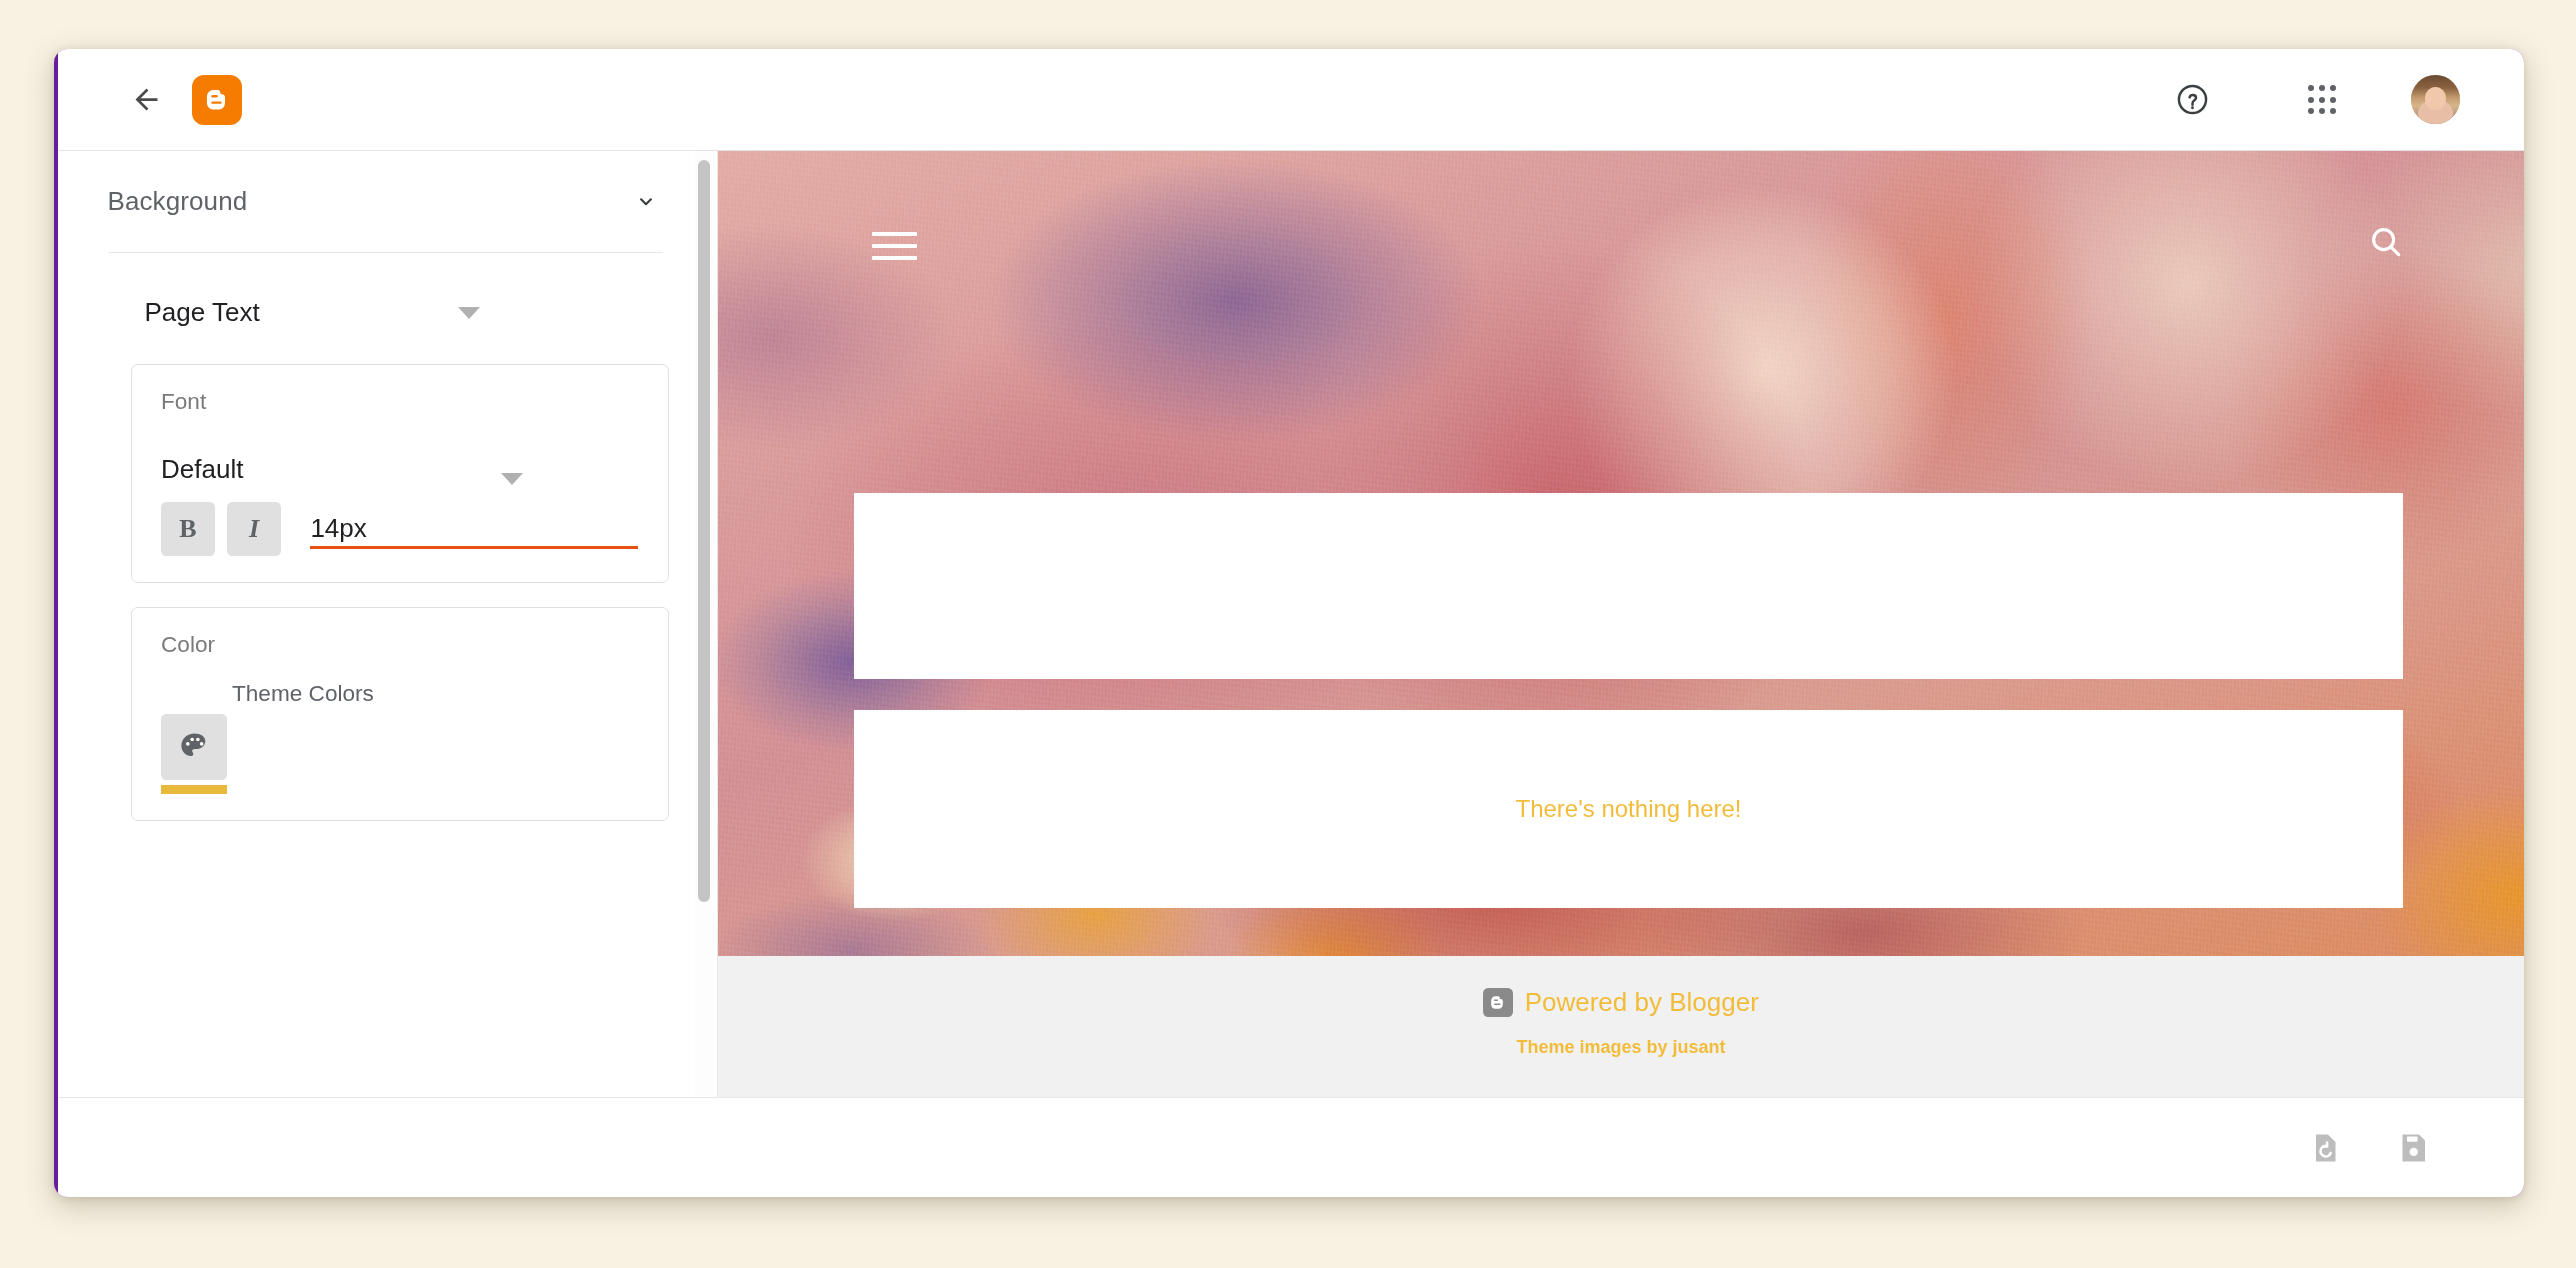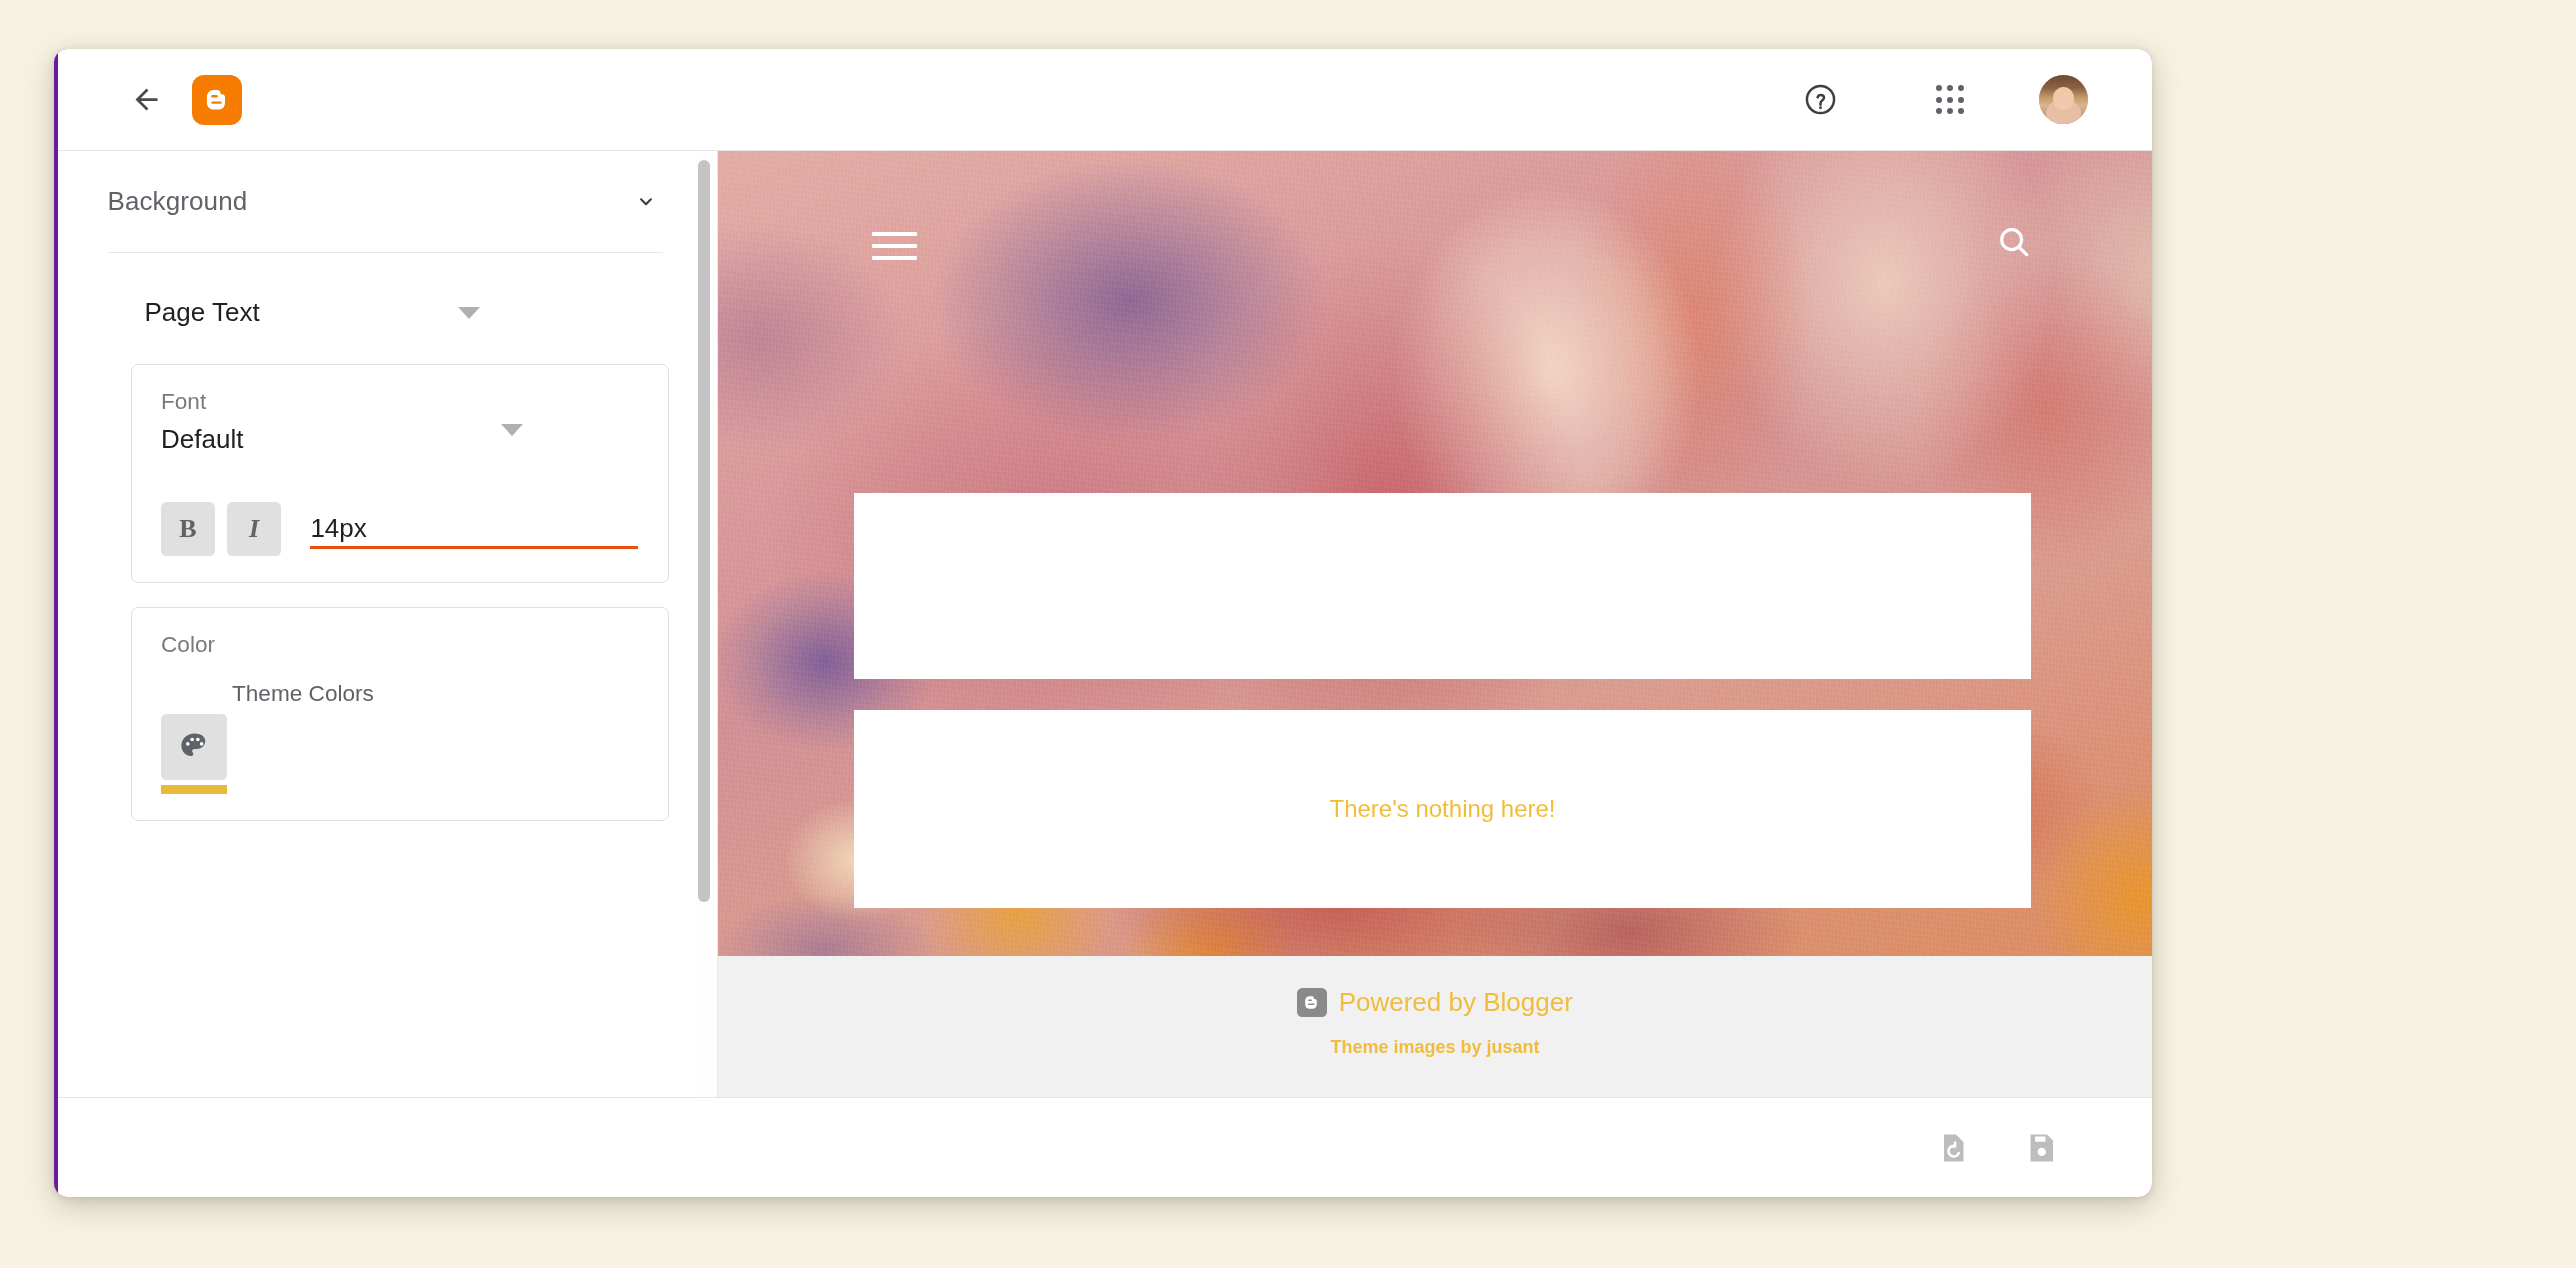--- a/index.html
+++ b/index.html
@@ -18,21 +18,21 @@
     position: absolute;
     inset: 0;
     background: #f7f2e2;
   }
 
   
   #app-window {
     position: absolute;
     left: 54px;
     top: 49px;
-    width: 2098px;
+    width: 2470px;
     height: 1148px;
     background: #d946ef;
     border-radius: 14px;
     box-shadow: 0 8.7px 29.5px rgba(90, 80, 50, 0.28), 0 1.7px 7px rgba(90,80,50,0.14);
     overflow: hidden;
   }
 
   
   #window-left-accent {
     position: absolute;
@@ -189,21 +189,21 @@
   }
   .card-label {
     font-size: 22.6px;
     color: #7a7a7a;
     margin-bottom: 8.7px;
   }
 
   #font-family-select {
     height: 61px;
     display: flex;
-    align-items: flex-start;
+    align-items: flex-end;
     justify-content: space-between;
     width: 391px;
     cursor: pointer;
   }
   #font-family-select .sel-value {
     font-size: 26px;
     color: #202124;
   }
 
   #font-style-row {

